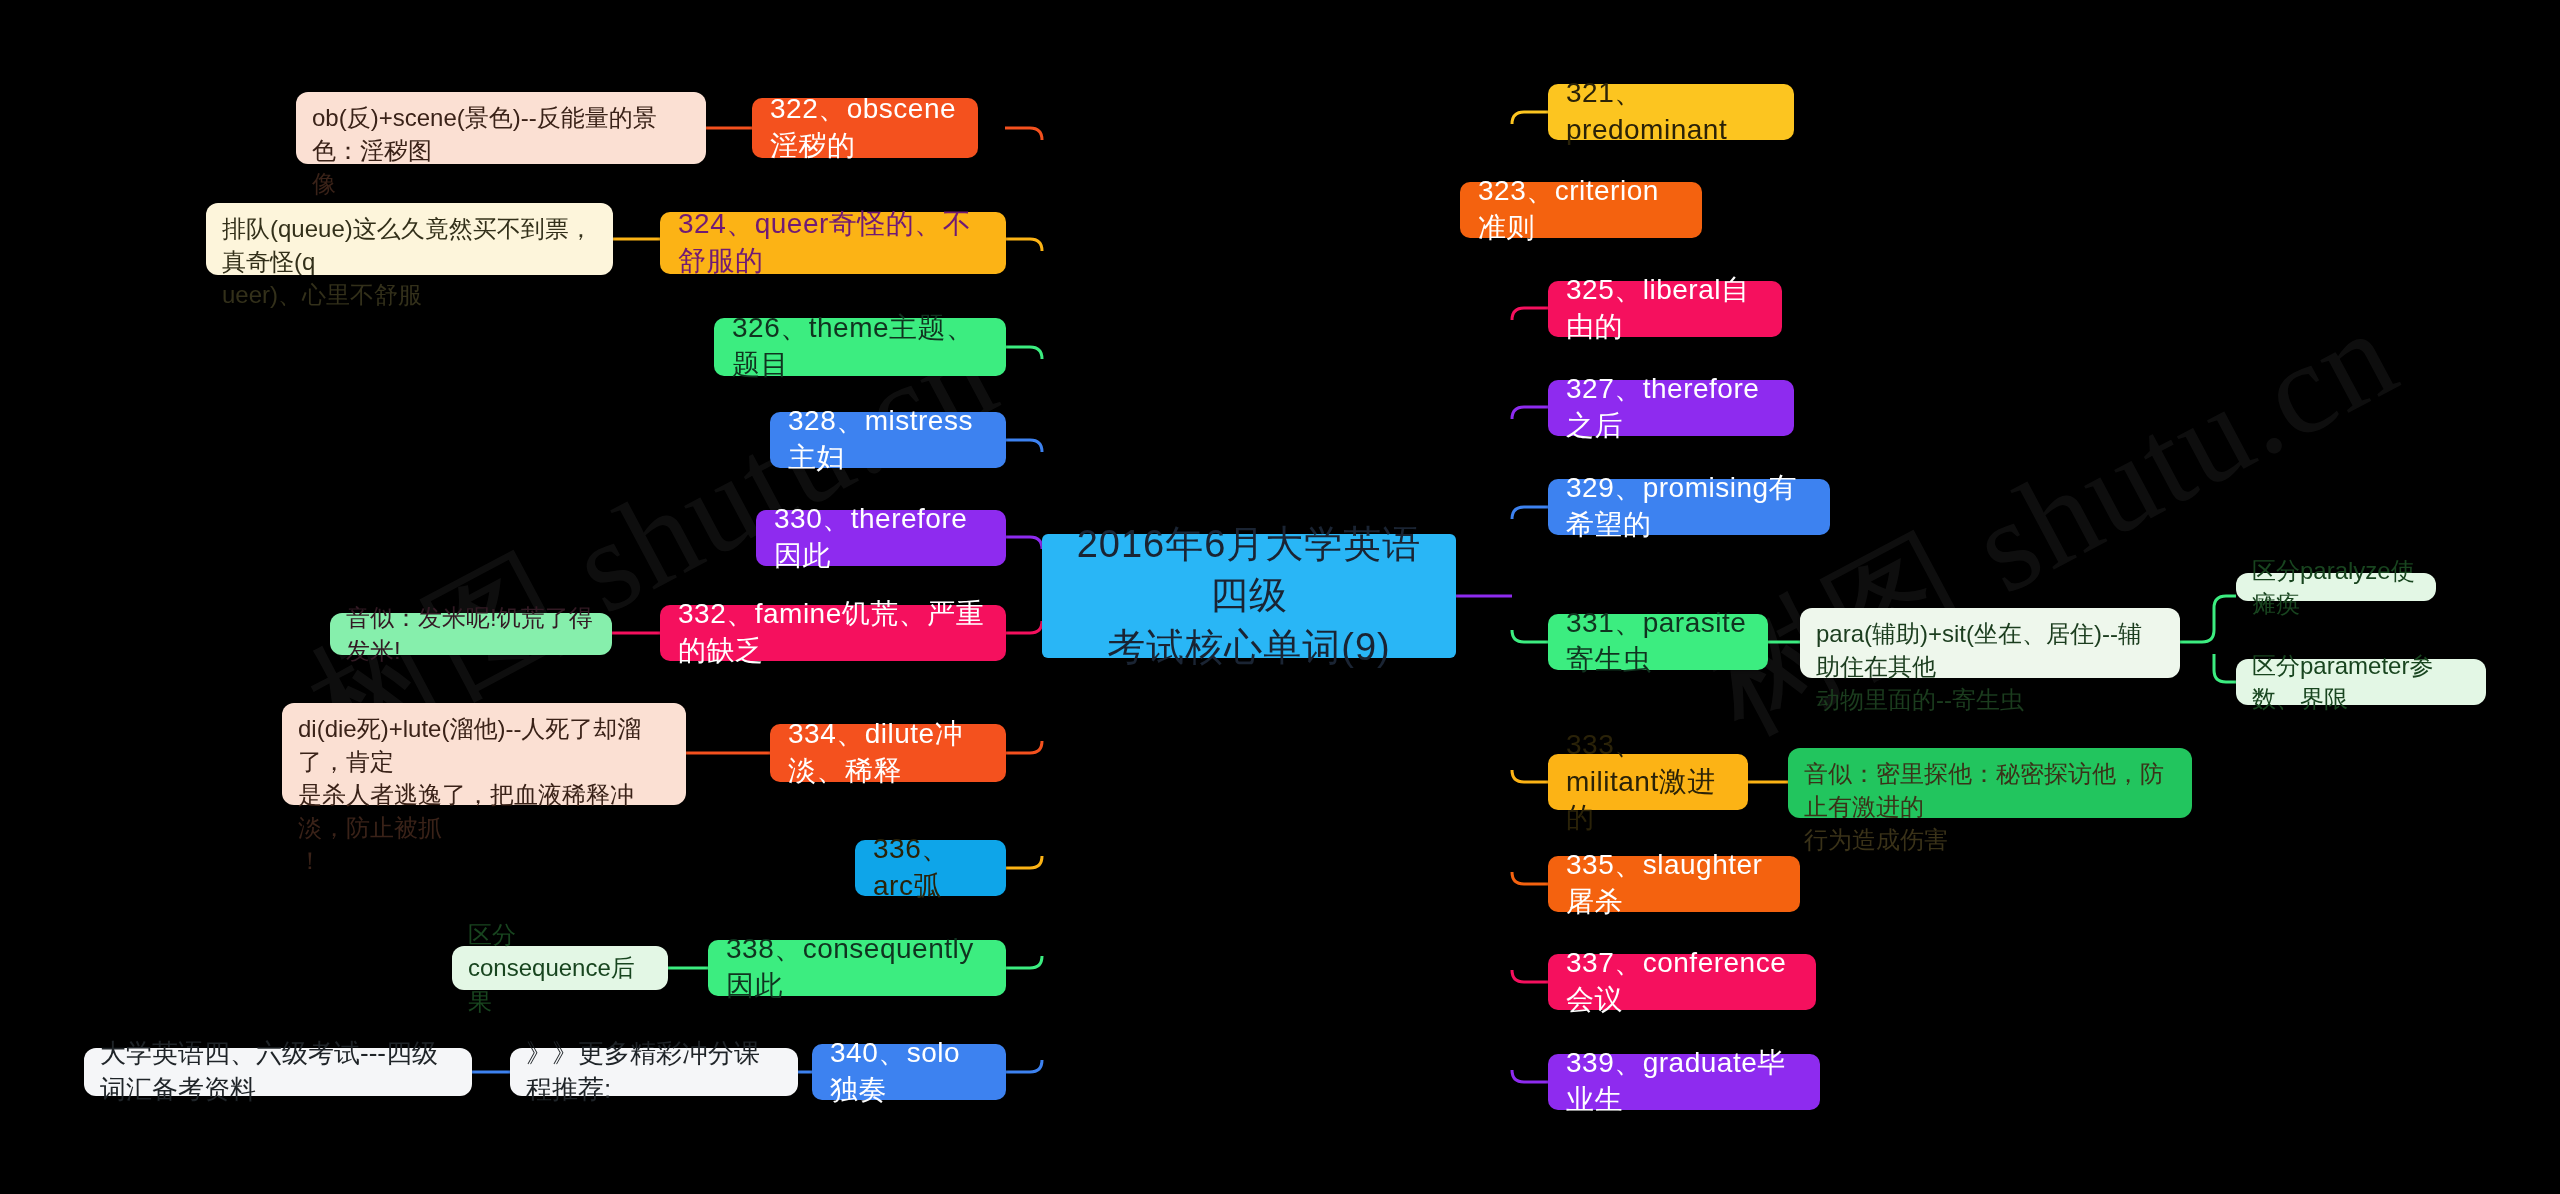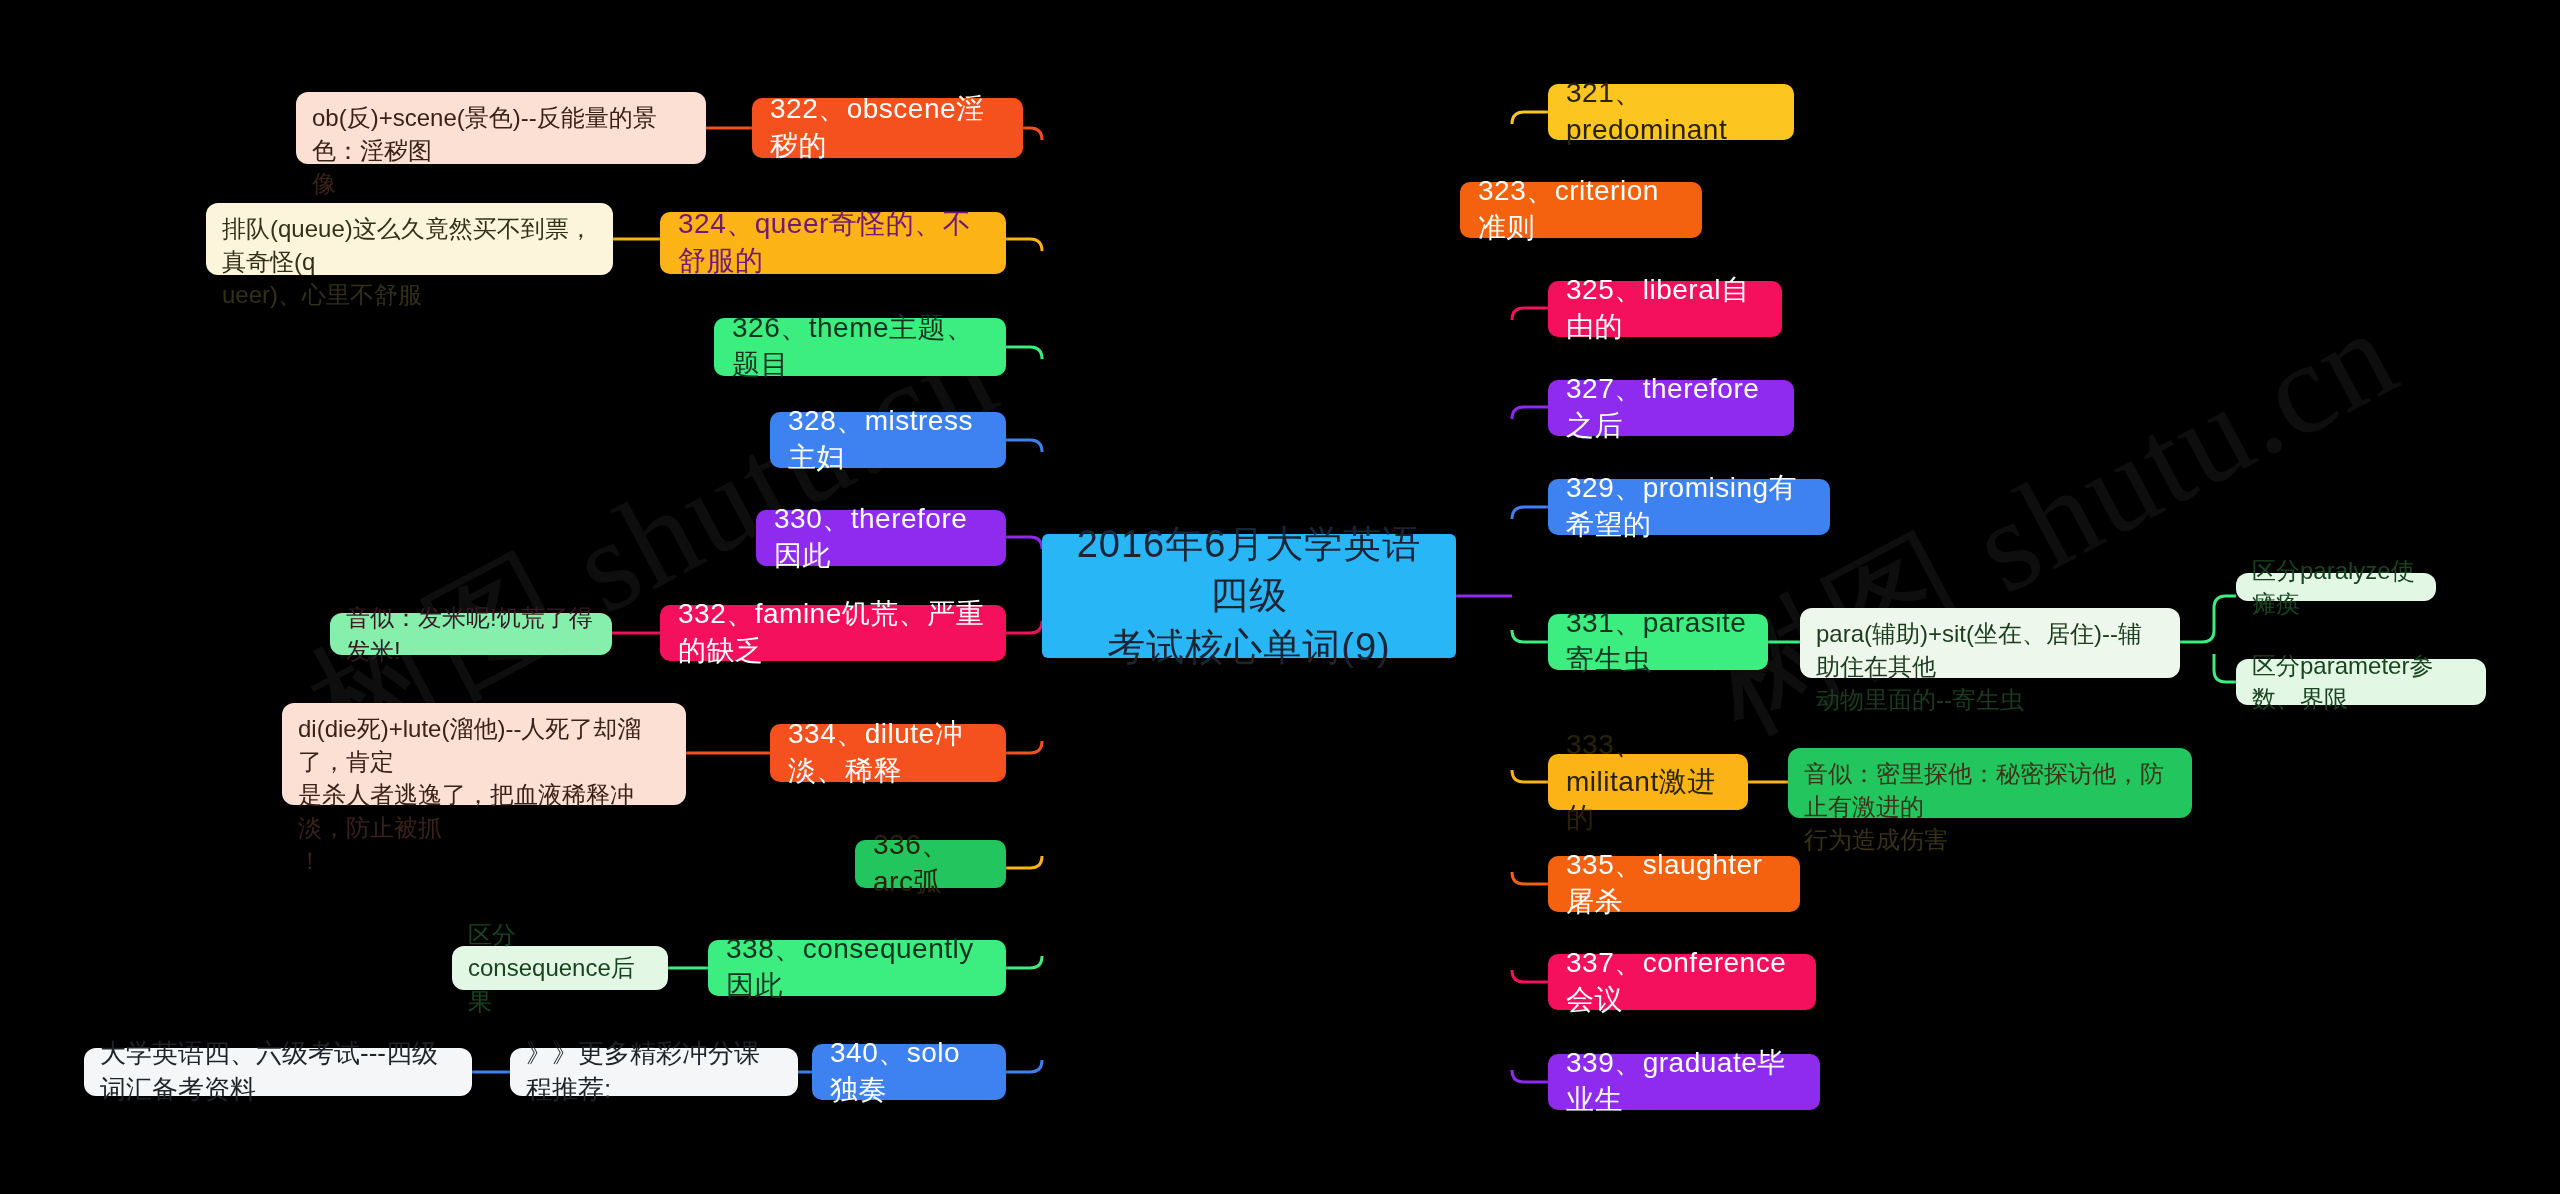--- a/index.html
+++ b/index.html
@@ -116,28 +116,28 @@
 
     <path d="M1767,642 L1800,642" stroke="#3ced80" stroke-width="3" fill="none"></path>
     <path d="M2180,642 L2202,642 Q2214,642 2214,630 L2214,608 Q2214,596 2226,596 L2236,596" stroke="#3ced80" stroke-width="3" fill="none"></path>
     <path d="M2214,654 L2214,670 Q2214,682 2226,682 L2236,682" stroke="#3ced80" stroke-width="3" fill="none"></path>
     <path d="M1748,782 L1788,782" stroke="#fcb315" stroke-width="3" fill="none"></path>
   </svg>
 
   <div class="node main" style="left:1042px;top:534px;width:414px;height:124px;background:#29b6f6;color:#1a2433;">2016年6月大学英语四级
 考试核心单词(9)</div>
 
-  <div class="node" style="left:752px;top:98px;width:271px;height:60px;background:#f4511e;color:#ffffff;">322、obscene淫秽的</div>
+  <div class="node" style="left:752px;top:98px;width:226px;height:60px;background:#f4511e;color:#ffffff;">322、obscene淫秽的</div>
   <div class="node" style="left:660px;top:212px;width:346px;height:62px;background:#fcb315;color:#701a75;">324、queer奇怪的、不舒服的</div>
   <div class="node" style="left:714px;top:318px;width:292px;height:58px;background:#3ced80;color:#10331f;">326、theme主题、题目</div>
   <div class="node" style="left:770px;top:412px;width:236px;height:56px;background:#3d82f0;color:#ffffff;">328、mistress主妇</div>
   <div class="node" style="left:756px;top:510px;width:250px;height:56px;background:#8e2bef;color:#ffffff;">330、therefore因此</div>
   <div class="node" style="left:660px;top:605px;width:346px;height:56px;background:#f5105e;color:#ffffff;">332、famine饥荒、严重的缺乏</div>
   <div class="node" style="left:770px;top:724px;width:236px;height:58px;background:#f4511e;color:#ffffff;">334、dilute冲淡、稀释</div>
-  <div class="node" style="left:855px;top:840px;width:151px;height:48px;background:#22c55e;color:#2a2208;">336、arc弧</div>
+  <div class="node" style="left:855px;top:840px;width:151px;height:56px;background:#0ea5e9;color:#2a2208;">336、arc弧</div>
   <div class="node" style="left:708px;top:940px;width:298px;height:56px;background:#3ced80;color:#10331f;">338、consequently因此</div>
   <div class="node" style="left:812px;top:1044px;width:194px;height:56px;background:#3d82f0;color:#ffffff;">340、solo独奏</div>
 
   <div class="node note" style="left:296px;top:92px;width:410px;height:72px;background:#fbe0d3;color:#3a2218;">ob(反)+scene(景色)--反能量的景色：淫秽图
 像</div>
   <div class="node note" style="left:206px;top:203px;width:407px;height:72px;background:#fdf5db;color:#33301a;">排队(queue)这么久竟然买不到票，真奇怪(q
 ueer)、心里不舒服</div>
   <div class="node note center" style="left:330px;top:613px;width:282px;height:42px;background:#86efac;color:#331a24;">音似：发米呢!饥荒了得发米!</div>
   <div class="node note" style="left:282px;top:703px;width:404px;height:102px;background:#fbe0d3;color:#3a2218;">di(die死)+lute(溜他)--人死了却溜了，肯定
 是杀人者逃逸了，把血液稀释冲淡，防止被抓

